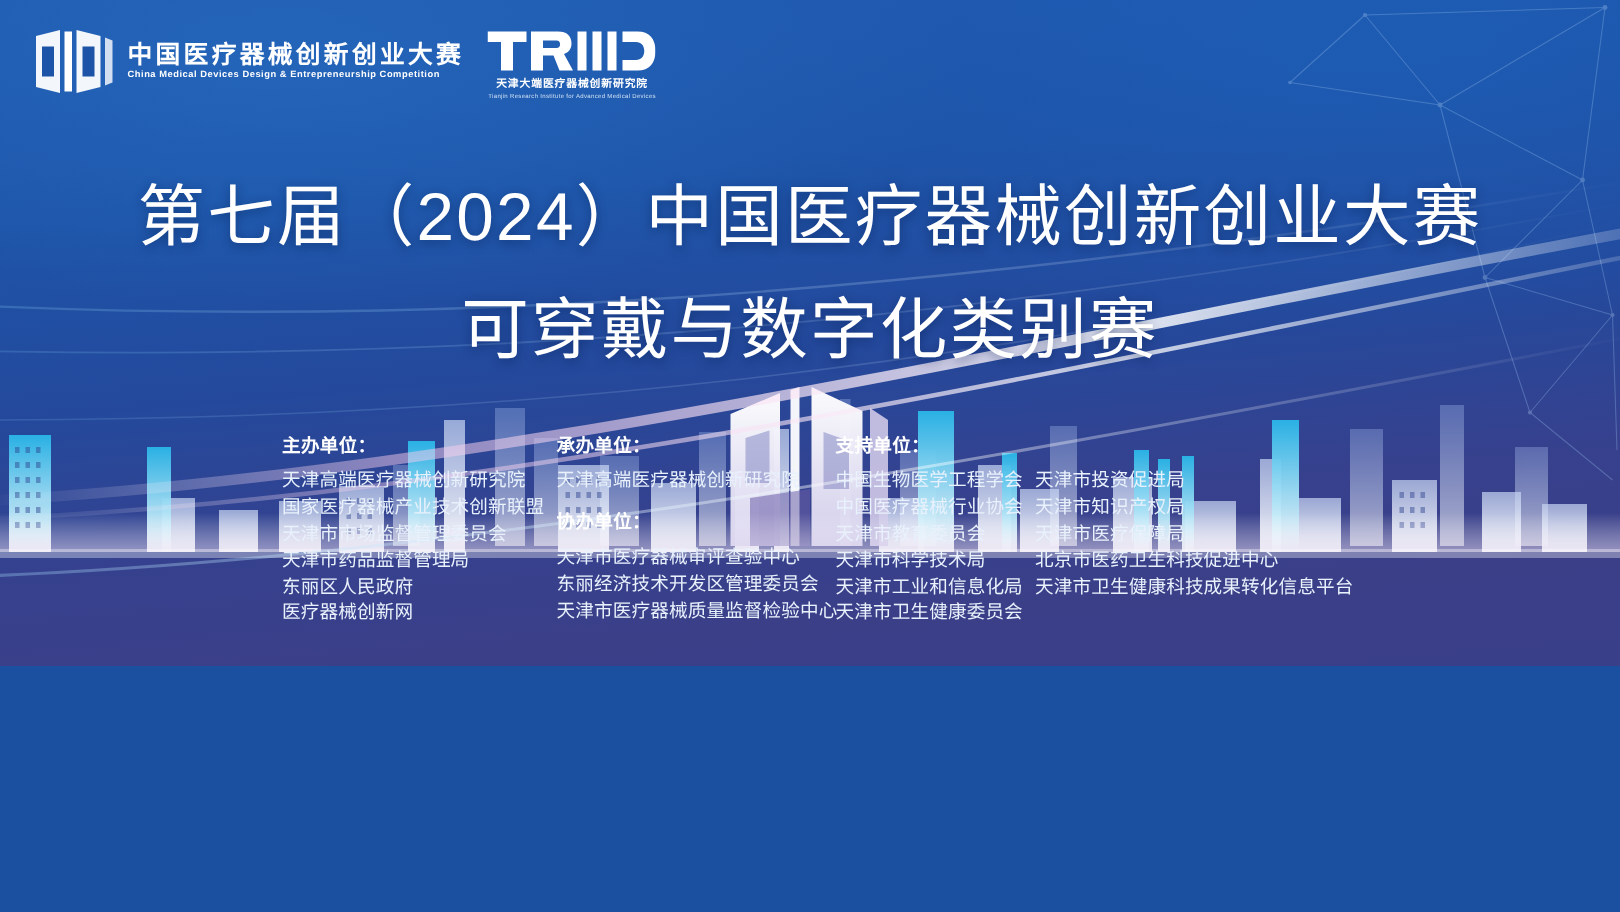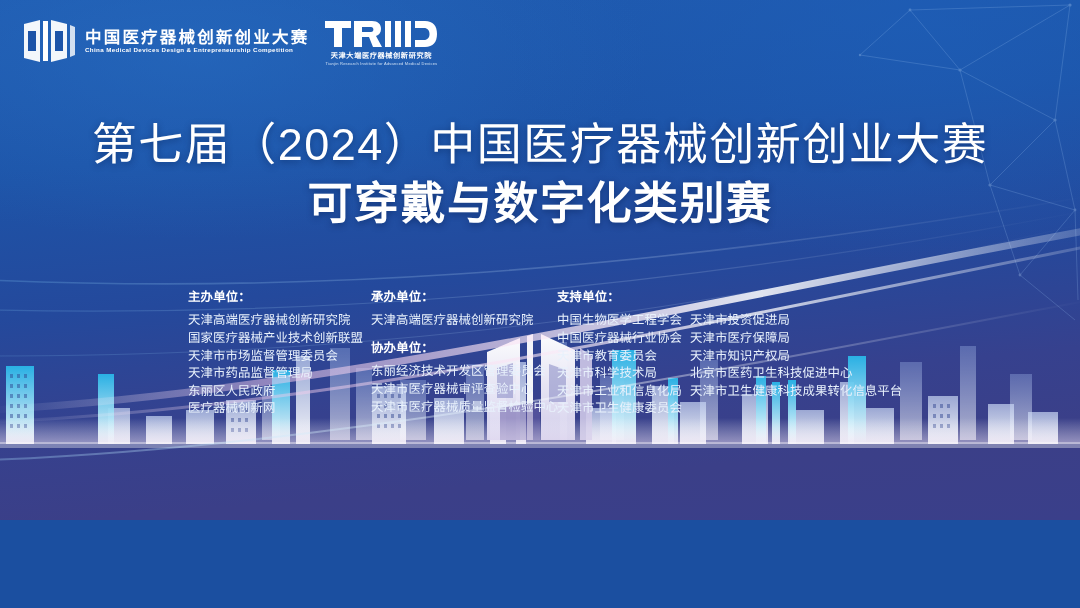--- a/index.html
+++ b/index.html
@@ -3,21 +3,21 @@
 <meta charset="utf-8">
 <title>Event Poster</title>
 <style>
   html,body{margin:0;padding:0;}
   body{
     width:1080px;height:608px;overflow:hidden;
     font-family:"Liberation Sans","DejaVu Sans",sans-serif;
     background:#1b4fa0;
   }
   .poster{
-    position:relative;width:1080px;height:520px;overflow:hidden;
+    position:relative;width:1080px;height:444px;overflow:hidden;
     background:
       radial-gradient(ellipse 70% 60% at 18% 10%, rgba(40,110,195,.55) 0%, rgba(40,110,195,0) 60%),
       radial-gradient(ellipse 60% 70% at 85% 5%, rgba(30,95,185,.6) 0%, rgba(30,95,185,0) 65%),
       linear-gradient(175deg,#1f5bb0 0%,#1d54a8 28%,#24499c 52%,#36418e 72%,#3b3f88 86%,#3a3f8a 100%);
   }
   
   .poly{position:absolute;top:0;right:0;width:420px;height:330px;opacity:.30;pointer-events:none;}
   .poly line{stroke:#9fc6f2;stroke-width:.7;}
   .poly circle{fill:#bcd9f8;}
 
@@ -40,21 +40,21 @@
   .logo-b-cn{font-size:7.2px;color:#fff;letter-spacing:.6px;line-height:1;white-space:nowrap;font-weight:bold;}
   .logo-b-en{font-size:4px;color:#cfe0f4;letter-spacing:.22px;line-height:1;white-space:nowrap;}
 
   
   .titles{position:absolute;top:118px;left:0;width:1080px;text-align:center;z-index:6;}
   .t1{
     font-size:45px;font-weight:400;color:#ffffff;letter-spacing:1.5px;line-height:1.18;
     text-shadow:0 2px 7px rgba(5,25,70,.45);
   }
   .t2{
-    font-size:45px;font-weight:700;color:#ffffff;letter-spacing:1.5px;line-height:1.18;margin-top:6px;
+    font-size:45px;font-weight:400;color:#ffffff;letter-spacing:1.5px;line-height:1.18;margin-top:22px;
     text-shadow:0 2px 7px rgba(5,25,70,.45);
   }
   .sub{
     margin-top:22px;font-size:19.5px;font-weight:700;color:#ffffff;letter-spacing:1.2px;
   }
   .sub .bar{display:inline-block;margin:0 9px;color:#cfe2f7;font-weight:400;}
 
   
   .orgs{position:absolute;top:292px;left:0;width:1080px;height:140px;z-index:6;}
   .col{position:absolute;top:0;}
@@ -150,40 +150,40 @@
       <div class="it">天津市药品监督管理局</div>
       <div class="it">东丽区人民政府</div>
       <div class="it">医疗器械创新网</div>
     </div>
 
     <div class="col c2">
       <div class="hd">承办单位：</div>
       <div class="it">天津高端医疗器械创新研究院</div>
       <div class="gap"></div>
       <div class="hd">协办单位：</div>
+      <div class="it">天津市医疗器械审评查验中心</div>
       <div class="it">东丽经济技术开发区管理委员会</div>
-      <div class="it">天津市医疗器械审评查验中心</div>
       <div class="it">天津市医疗器械质量监督检验中心</div>
     </div>
 
     <div class="col c3">
       <div class="hd">支持单位：</div>
       <div class="it">中国生物医学工程学会</div>
       <div class="it">中国医疗器械行业协会</div>
       <div class="it">天津市教育委员会</div>
       <div class="it">天津市科学技术局</div>
       <div class="it">天津市工业和信息化局</div>
       <div class="it">天津市卫生健康委员会</div>
     </div>
 
     <div class="col c4">
       <div class="hd">&nbsp;</div>
       <div class="it">天津市投资促进局</div>
+      <div class="it">天津市知识产权局</div>
       <div class="it">天津市医疗保障局</div>
-      <div class="it">天津市知识产权局</div>
       <div class="it">北京市医药卫生科技促进中心</div>
       <div class="it">天津市卫生健康科技成果转化信息平台</div>
     </div>
   </div>
 
   <svg class="skyline" viewBox="0 0 1080 230" preserveAspectRatio="none">
     <defs>
       <linearGradient id="bg1" x1="0" y1="0" x2="0" y2="1">
         <stop offset="0%" stop-color="#9fb6e8" stop-opacity=".55"></stop>
         <stop offset="100%" stop-color="#ffffff" stop-opacity=".92"></stop>

